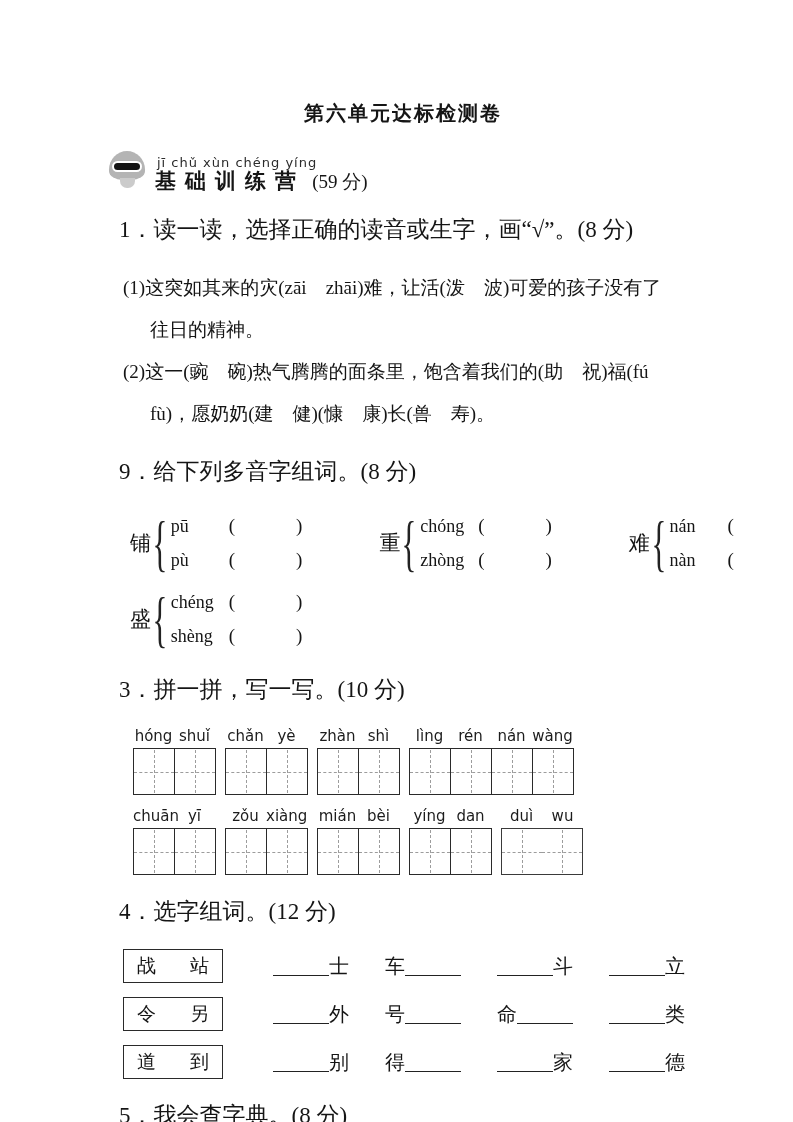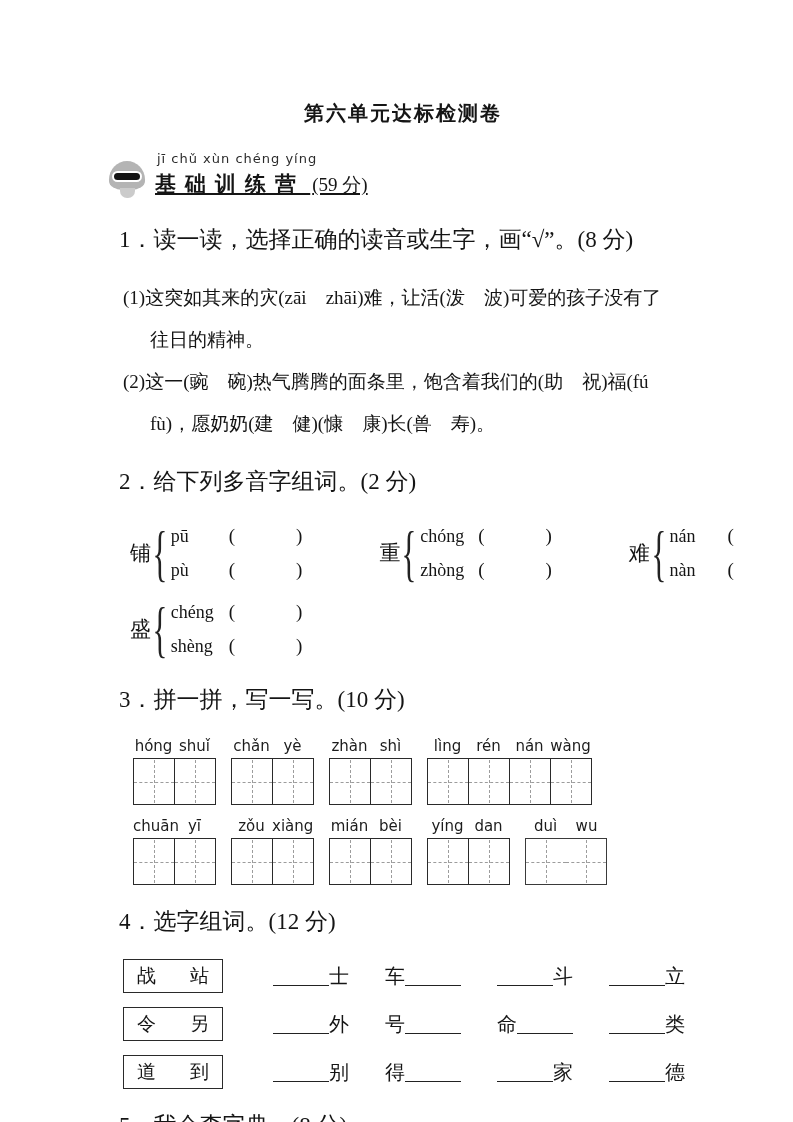--- a/index.html
+++ b/index.html
@@ -14,38 +14,38 @@
     margin:100px 0 0 0;
   }
   
   .section-header{display:flex;align-items:flex-end;margin:24px 0 0 6px;}
   .mushroom{position:relative;width:36px;height:40px;flex:0 0 auto;margin-bottom:2px;}
   .mush-cap{width:36px;height:29px;background:#b4b4b4;border-radius:55% 55% 42% 42% / 70% 70% 34% 34%;}
   .mush-stem{width:15px;height:10px;background:#cbcbcb;border-radius:0 0 7px 7px;margin:-2px auto 0;}
   .mush-bar{position:absolute;top:10px;left:3px;right:3px;height:7px;background:#141414;border:2px solid #ffffff;border-radius:6px;}
   .sec-text{margin-left:10px;}
   .sec-pinyin{font-family:"DejaVu Sans","Liberation Sans",sans-serif;font-size:13px;color:#2b2b2b;letter-spacing:1px;padding-left:2px;}
-  .sec-row{font-size:21px;line-height:36px;text-decoration:underline;}
+  .sec-row{font-size:21px;line-height:22px;}
   .sec-title{font-weight:bold;letter-spacing:9px;}
   .sec-score{font-size:19px;margin-left:2px;}
   
   .q-header{font-size:23px;line-height:42px;margin:16px;}
   .sub-l1{font-size:19px;line-height:42px;margin:0;padding-left:20px;}
   .sub-l2{font-size:19px;line-height:42px;margin:0;padding-left:47px;}
   
   .dy-row{display:flex;gap:76px;padding-left:27px;margin:8px 0 4px;}
   .dy-group{display:flex;align-items:center;}
   .dy-char{font-size:21px;}
   .dy-brace{font-size:62px;font-weight:200;transform:scaleX(.5);line-height:66px;margin:0 -6px 0 -6px;color:#222;}
   .dy-readings{margin-left:2px;}
   .dy-line{display:flex;align-items:center;height:34px;line-height:34px;}
   .dy-py{display:inline-block;width:58px;font-size:18px;}
   .dy-blank{font-size:19px;letter-spacing:1px;}
   
-  .grid-row{display:flex;gap:15px;padding-left:30px;margin:4px 0 12px;align-items:flex-end;}
+  .grid-row{display:flex;gap:9px;padding-left:30px;margin:4px 0 12px;align-items:flex-end;}
   .py-row{display:flex;height:21px;}
   .py{display:inline-block;width:41px;text-align:center;font-family:"DejaVu Sans","Liberation Sans",sans-serif;font-size:15px;color:#1c1c1c;white-space:nowrap;}
   .cells{display:flex;border:1.6px solid #2a2a2a;width:max-content;}
   .cell{width:40px;height:45px;border-right:1.6px solid #2a2a2a;position:relative;}
   .cell:last-child{border-right:none;}
   .cell::before{content:"";position:absolute;left:50%;top:1px;bottom:1px;border-left:1px dashed #9c9c9c;}
   .cell::after{content:"";position:absolute;top:50%;left:0;right:0;border-top:1px dashed #9c9c9c;}
   .cells.nodiv .cell{border-right:none;}
   .cells.nodiv{border-color:#3a3a3a;}
   
@@ -76,21 +76,21 @@
       </div>
     </div>
   </div>
 
   <p class="q-header">1．读一读，选择正确的读音或生字，画“√”。(8 分)</p>
   <p class="sub-l1">(1)这突如其来的灾(zāi　zhāi)难，让活(泼　波)可爱的孩子没有了</p>
   <p class="sub-l2">往日的精神。</p>
   <p class="sub-l1">(2)这一(豌　碗)热气腾腾的面条里，饱含着我们的(助　祝)福(fú</p>
   <p class="sub-l2">fù)，愿奶奶(建　健)(慷　康)长(兽　寿)。</p>
 
-  <p class="q-header">2．给下列多音字组词。(2 分)</p>
+  <p class="q-header">9．给下列多音字组词。(8 分)</p>
   <div class="dy-row">
     <div class="dy-group">
       <span class="dy-char">铺</span>
       <span class="dy-brace">{</span>
       <div class="dy-readings">
         <div class="dy-line">
             <span class="dy-py">pū</span>
             <span class="dy-blank">(　　　)</span>
           </div>
         <div class="dy-line">

